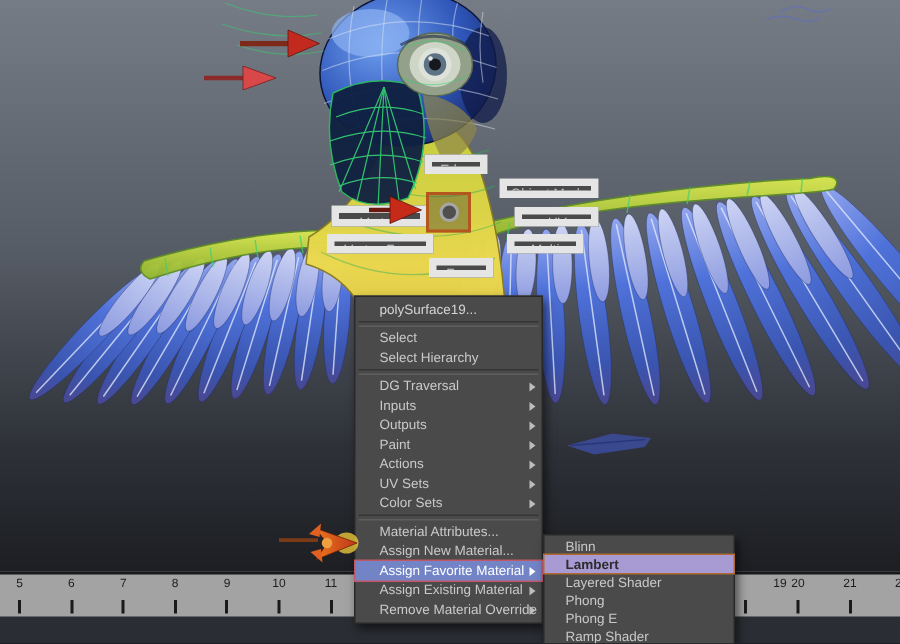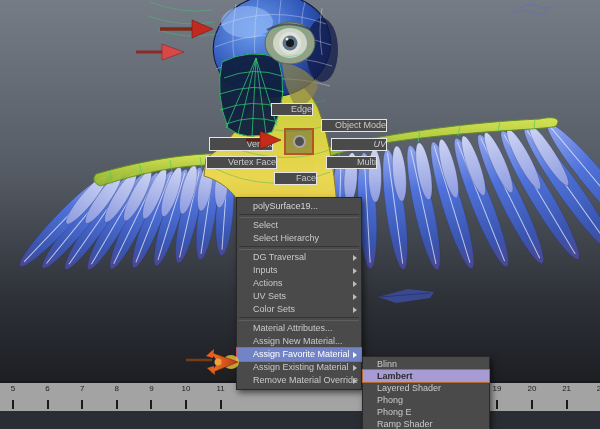--- a/index.html
+++ b/index.html
@@ -5,23 +5,23 @@
   html,body{margin:0;padding:0;background:#14161a;}
   #stage{
     position:relative;width:600px;height:429px;overflow:hidden;
     font-family:"Liberation Sans",sans-serif;background:#2a2d33;
     -webkit-font-smoothing:antialiased;
   }
   #stage svg{display:block;position:absolute;left:0;top:0;}
   
   .mm-box{
     position:absolute;z-index:3;box-sizing:border-box;
-    background:var(--menu-bg,#4a4a4a);border:1px solid #e5e5e5;
-    color:var(--menu-text,#c9c9c9);font-size:9px;text-align:right;
-    white-space:nowrap;overflow:hidden;
+    background:var(--menu-bg,#4a4a4a);border:5px solid #e5e5e5;
+    color:var(--menu-text,#c9c9c9);font-size:9px;text-align:center;
+    white-space:nowrap;overflow:hidden;margin-left:12px;
   }
   #center-box{
     position:absolute;z-index:3;box-sizing:border-box;
     border:2px solid #b4571e;background:rgba(82,76,52,.45);
     display:flex;align-items:center;justify-content:center;
   }
   #center-box .dot{width:9px;height:9px;border-radius:50%;background:#4f4f4f;border:2px solid #a6a6a6;}
   
   #context-menu{
     position:absolute;z-index:4;box-sizing:border-box;padding:2px 0;
@@ -353,21 +353,21 @@
       <div class="tl-num" style="left: 82.2px;">7</div>
       <div class="tl-tick" style="left: 82.2px;"></div>
       <div class="tl-num" style="left: 116.8px;">8</div>
       <div class="tl-tick" style="left: 116.8px;"></div>
       <div class="tl-num" style="left: 151.4px;">9</div>
       <div class="tl-tick" style="left: 151.4px;"></div>
       <div class="tl-num" style="left: 186px;">10</div>
       <div class="tl-tick" style="left: 186px;"></div>
       <div class="tl-num" style="left: 220.6px;">11</div>
       <div class="tl-tick" style="left: 220.6px;"></div>
-      <div class="tl-num" style="left: 497px;">19</div>
+      <div class="tl-num" style="left: 520px;">19</div>
       <div class="tl-tick" style="left: 497.4px;"></div>
       <div class="tl-num" style="left: 532px; text-align: center;">20</div>
       <div class="tl-tick" style="left: 532px;"></div>
       <div class="tl-num" style="left: 566.6px;">21</div>
       <div class="tl-tick" style="left: 566.6px;"></div>
       <div class="tl-num" style="left: 601.2px;">22</div>
     </div>
 
   <div id="marking-menu">
       <div class="mm-box" style="left: 271px; top: 103px; width: 42px; height: 13px; line-height: 11px;">Edge</div>
@@ -383,20 +383,22 @@
   </div>
 
   <div id="context-menu" style="left: 236px; top: 197px; width: 126px;">
     <div class="menu-title">polySurface19...</div>
     <div class="menu-sep"></div>
   <div class="menu-item">Select</div>
       <div class="menu-item">Select Hierarchy</div>
       <div class="menu-sep"></div>
       <div class="menu-item">DG Traversal<span class="sub-arrow"></span></div>
       <div class="menu-item">Inputs<span class="sub-arrow"></span></div>
+      <div class="menu-item">Outputs<span class="sub-arrow"></span></div>
+      <div class="menu-item">Paint<span class="sub-arrow"></span></div>
       <div class="menu-item">Actions<span class="sub-arrow"></span></div>
       <div class="menu-item">UV Sets<span class="sub-arrow"></span></div>
       <div class="menu-item">Color Sets<span class="sub-arrow"></span></div>
       <div class="menu-sep"></div>
       <div class="menu-item">Material Attributes...</div>
       <div class="menu-item">Assign New Material...</div>
       <div class="menu-item hl-favorite">Assign Favorite Material<span class="sub-arrow"></span></div>
       <div class="menu-item">Assign Existing Material<span class="sub-arrow"></span></div>
       <div class="menu-item">Remove Material Override<span class="sub-arrow"></span></div>
     </div>

